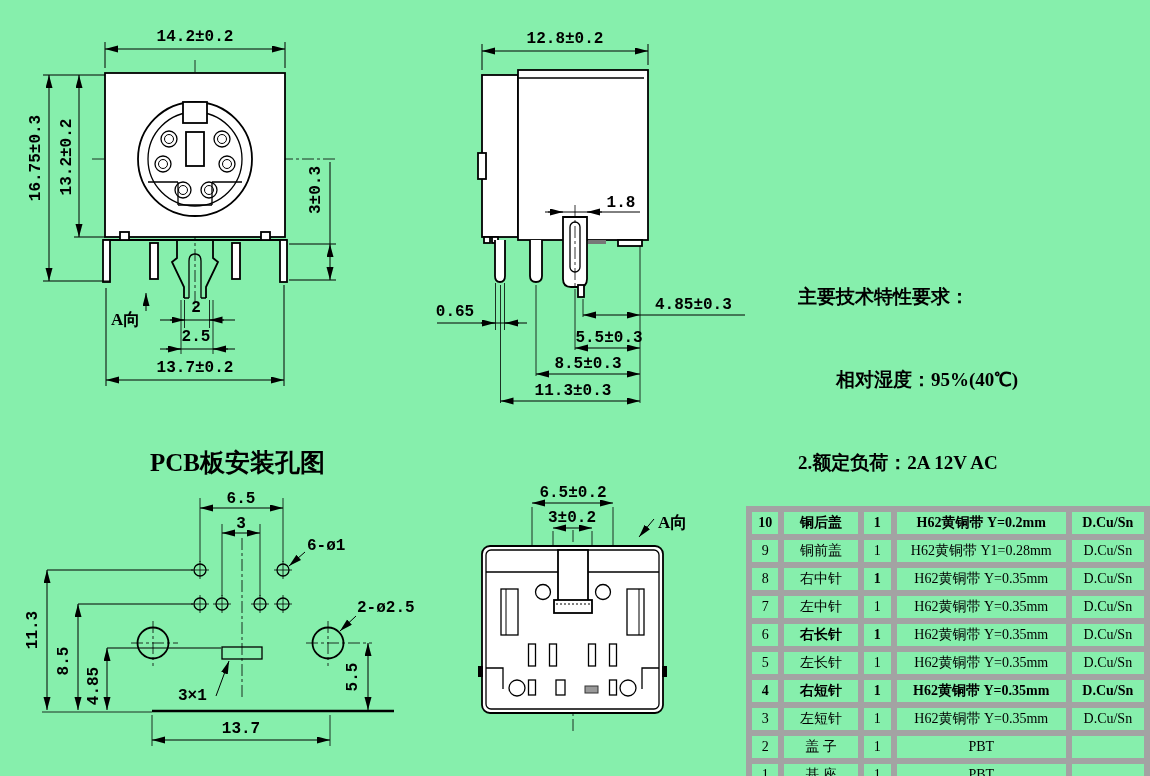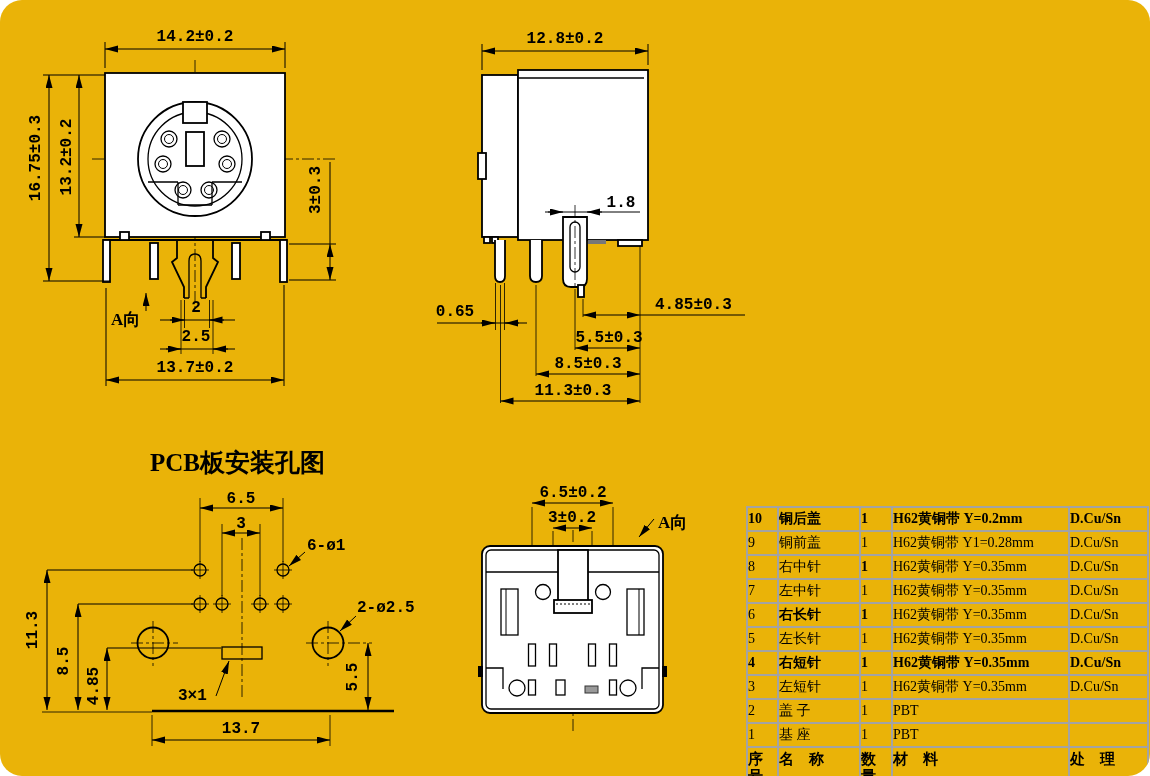--- a/index.html
+++ b/index.html
@@ -1,38 +1,38 @@
 <!DOCTYPE html>
 <html><head>
 <meta charset="utf-8">
 <style>
   html,body{margin:0;padding:0;background:#fff;}
-  .page{position:relative;width:1150px;height:776px;background:#eab308;overflow:hidden;
-        font-family:"Liberation Serif",serif;color:#000;border-radius:22px;}
+  .page{position:relative;width:1150px;height:776px;background:#86efac;overflow:hidden;
+        font-family:"Liberation Serif",serif;color:#000;}
   .view{position:absolute;}
   
   .ol{fill:none;stroke:#000;stroke-width:1.8;}          
   .olw{fill:#fff;stroke:#000;stroke-width:1.8;}         
   .ol2{fill:none;stroke:#000;stroke-width:1.3;}
   .tl{fill:none;stroke:#000;stroke-width:1;}            
   .tl8{fill:none;stroke:#000;stroke-width:.8;}
   .dim{fill:none;stroke:#000;stroke-width:1;marker-start:url(#arr);marker-end:url(#arr);}
   .ar{fill:none;stroke:#000;stroke-width:1;marker-end:url(#arr);}
   .cl{fill:none;stroke:#000;stroke-width:.8;stroke-dasharray:12 3 3 3;}
   .dot{fill:none;stroke:#000;stroke-width:1;stroke-dasharray:2 2;}
   text.d{font-family:"Liberation Mono",monospace;font-size:16px;font-weight:bold;fill:#000;text-anchor:middle;}
   text.dc{font-family:"Liberation Serif",serif;font-size:17px;font-weight:bold;fill:#000;text-anchor:start;}
   text.ttl{font-family:"Liberation Serif",serif;font-size:25px;font-weight:bold;fill:#000;text-anchor:start;}
   
   .tech{position:absolute;left:798px;top:228px;width:352px;font-size:19px;font-weight:bold;
         line-height:27.6px;white-space:pre;font-family:"Liberation Serif",serif;}
   
   .bom{position:absolute;left:746px;top:506px;border-collapse:collapse;table-layout:fixed;
        font-family:"Liberation Serif",serif;}
-  .bom td{border:2px solid #a3a3a3;vertical-align:middle;height:22px;
+  .bom td{border:6px solid #a3a3a3;text-align:center;vertical-align:middle;height:22px;
           font-size:14px;padding:0;overflow:hidden;white-space:nowrap;}
   .bom tr.hdr td{height:44px;font-size:15px;font-weight:bold;white-space:pre-line;line-height:17px;vertical-align:top;padding-top:3px;}
   .bom{border:2px solid #000;}
   .b{font-weight:bold;}
   .c-no{width:29px;}.c-name{width:80px;}.c-qty{width:30px;}.c-mat{width:175px;}.c-pro{width:77px;}
 </style>
 </head>
 <body>
 
 <div class="page">
@@ -284,20 +284,23 @@
     <line class="dim" x1="532" y1="503" x2="613" y2="503"></line>
     <text class="d" x="573" y="497">6.5±0.2</text>
     <line class="dim" x1="553" y1="528" x2="592" y2="528"></line>
     <text class="d" x="572" y="522">3±0.2</text>
 
     <line class="ar" x1="654" y1="519" x2="639" y2="537"></line>
     <text class="dc" x="658" y="528">A向</text>
   </svg>
 
   <div class="tech">
+    <div>主要技术特性要求：</div>
+    <div>　　相对湿度：95%(40℃)</div>
+    <div>2.额定负荷：2A 12V AC</div>
     
     
     
     
   </div>
 
   <table class="bom">
     <tbody>
         <tr>
       <td class="c-no b">10</td>

